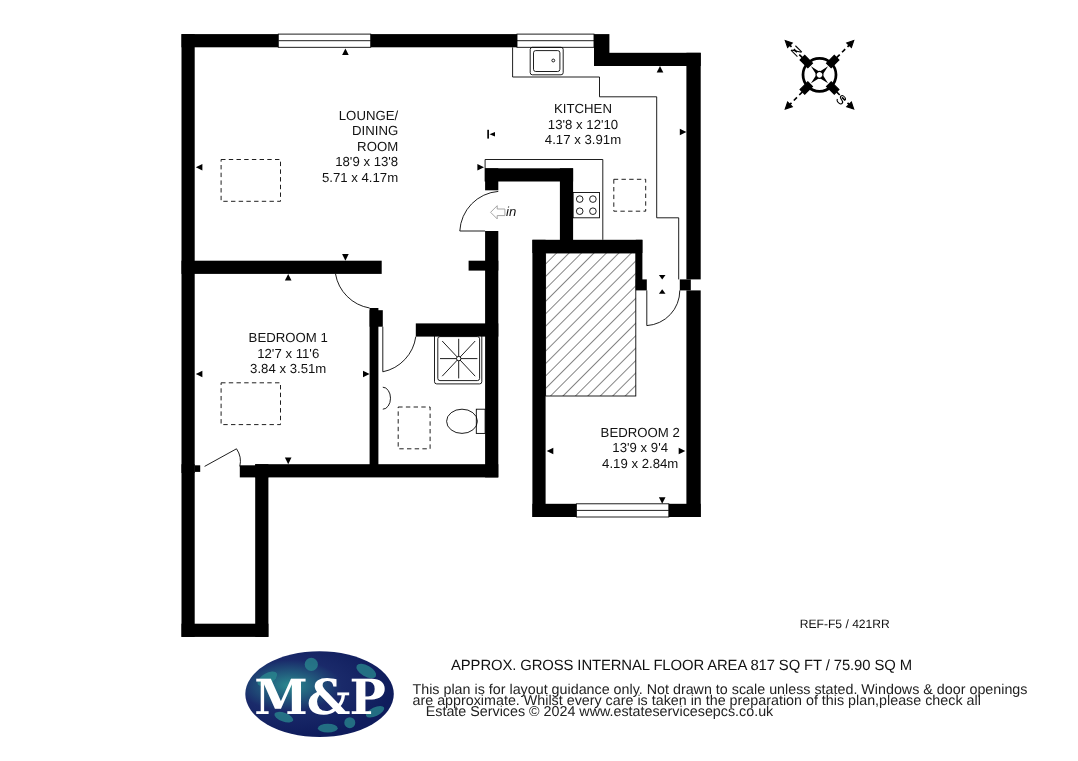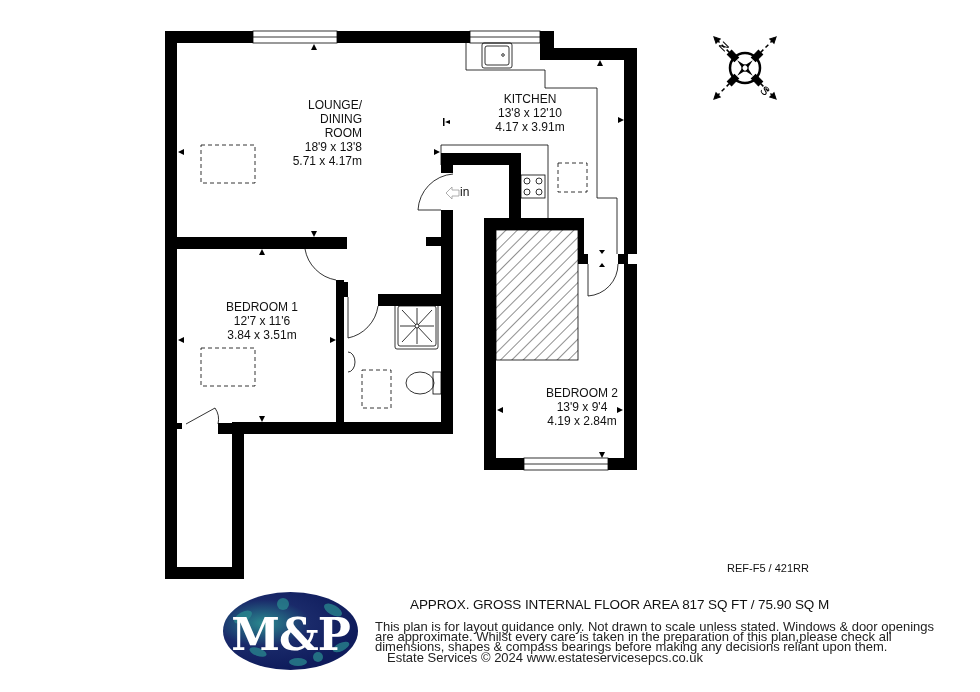--- a/index.html
+++ b/index.html
@@ -195,21 +195,21 @@
   <span>12'7 x 11'6</span>
   <span>3.84 x 3.51m</span>
 </div>
 
 <div class="room-label" style="left:532px;top:386px;width:100px;">
   <span>BEDROOM 2</span>
   <span>13'9 x 9'4</span>
   <span>4.19 x 2.84m</span>
 </div>
 
-<div class="entry-label" style="left:460px;top:185px;">in</div>
+<div class="entry-label" style="left:460px;top:185px;font-style:italic;">in</div>
 
 <div class="ref">REF-F5 / 421RR</div>
 
 <div class="logo">
   <svg width="135" height="78" style="position:absolute;left:0;top:0;">
     <g fill="#2a8a8f" opacity="0.75">
       <ellipse cx="20" cy="25" rx="10" ry="5" transform="rotate(-30 20 25)"></ellipse>
       <ellipse cx="35" cy="60" rx="9" ry="4" transform="rotate(20 35 60)"></ellipse>
       <ellipse cx="110" cy="18" rx="10" ry="5" transform="rotate(30 110 18)"></ellipse>
       <ellipse cx="118" cy="55" rx="9" ry="4" transform="rotate(-25 118 55)"></ellipse>
@@ -219,15 +219,14 @@
     </g>
   </svg>
   <div class="logo-text">M&amp;P</div>
 </div>
 
 <div class="area">APPROX. GROSS INTERNAL FLOOR AREA 817 SQ FT / 75.90 SQ M</div>
 
 <div class="disclaimer">
   <span>This plan is for layout guidance only. Not drawn to scale unless stated. Windows &amp; door openings</span>
   <span>are approximate. Whilst every care is taken in the preparation of this plan,please check all</span>
-  <span>dimensions, shapes &amp; compass bearings before making any decisions reliant upon them.</span>
   <span>Estate Services © 2024   www.estateservicesepcs.co.uk</span>
 </div>
 
 </body></html>

